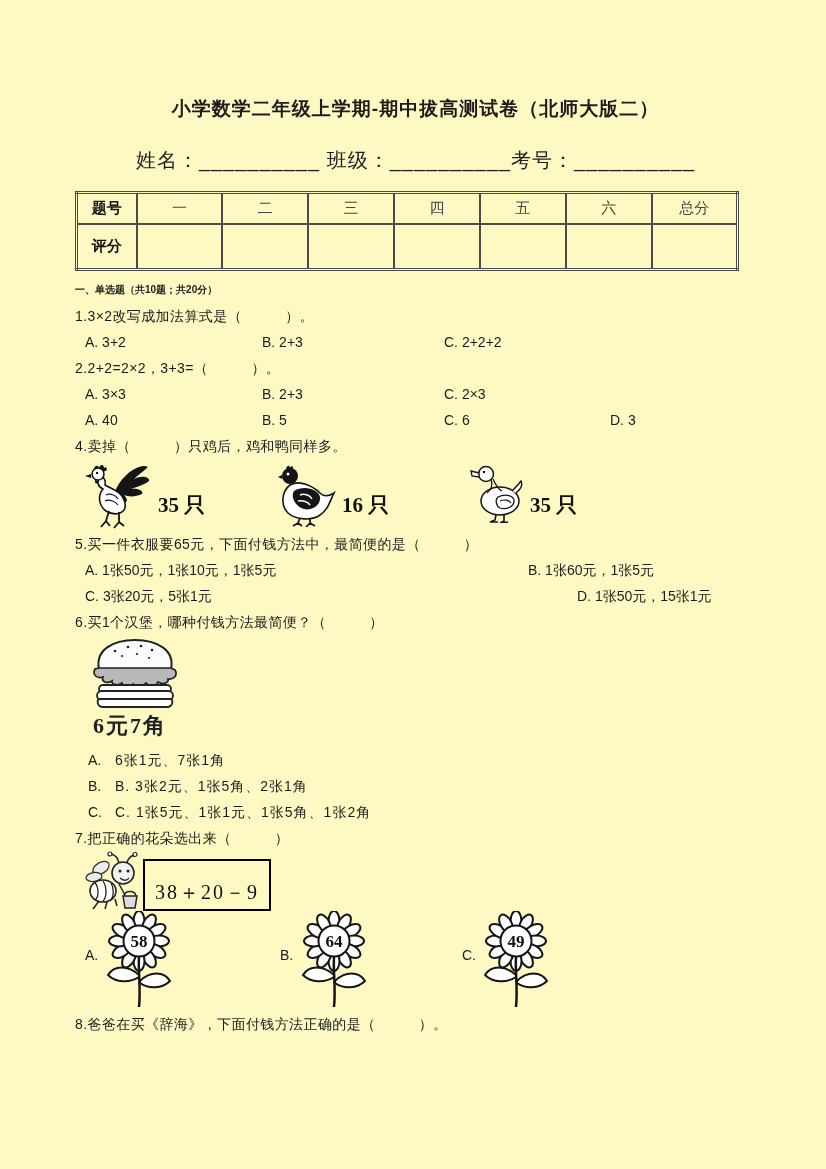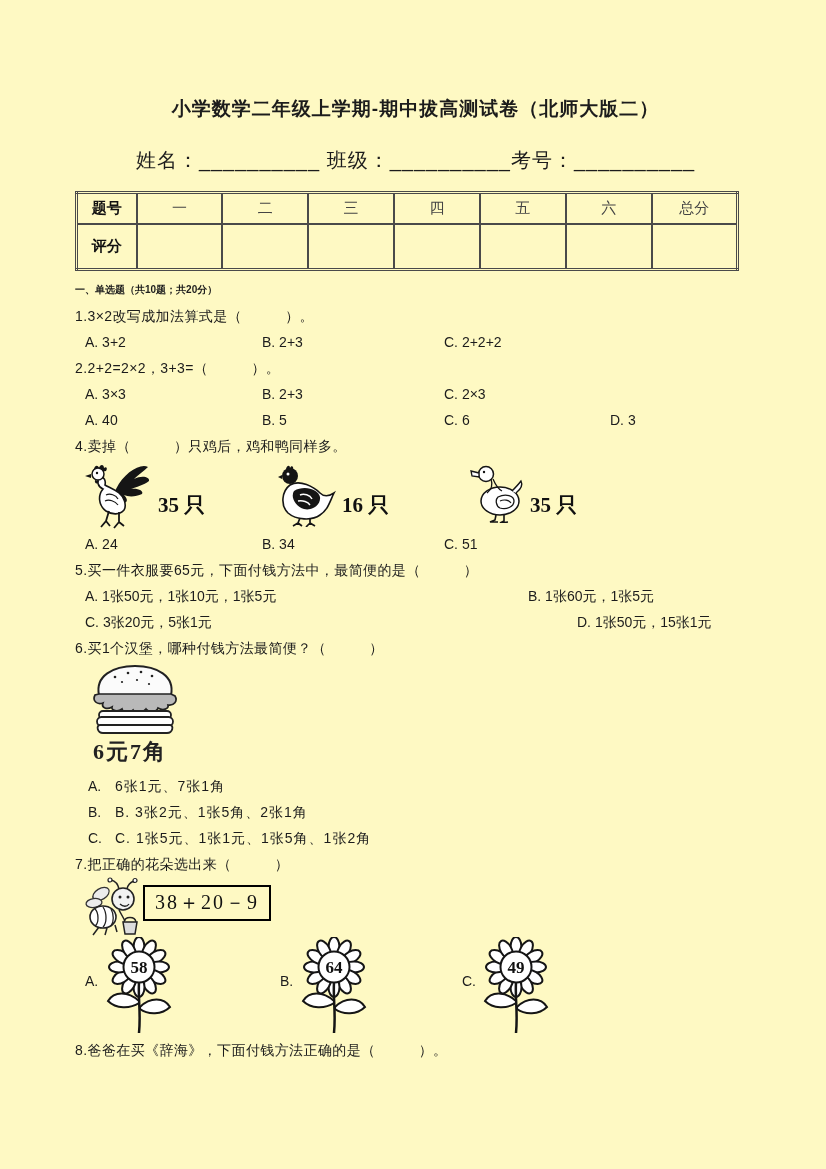--- a/index.html
+++ b/index.html
@@ -83,21 +83,21 @@
   }
   .q6-first { margin-top:6px; }
   .q6-prefix { position:absolute; left:13px; top:0; }
   .q6-body { position:absolute; left:40px; top:0; letter-spacing:1px; }
 
   .bee-row { position:relative; height:60px; }
   .bee-row svg { position:absolute; left:10px; top:0; }
   .expr-box {
     position:absolute; left:68px; top:8px;
     border:2.5px solid #000;
-    padding:2px 10px 3px 10px;
+    padding:18px 10px 3px 10px;
     font-family:"Liberation Serif", serif;
     font-size:20px; color:#111; letter-spacing:2px;
   }
 
   .flowers-row { position:relative; height:100px; }
   .flower { position:absolute; top:0; }
   .flower svg { position:absolute; left:15px; top:0; }
   .flower-label { position:absolute; left:0; top:36px; font-size:14px; }
   .fA { left:10px; width:100px; } .fB { left:205px; width:100px; } .fC { left:387px; width:100px; }
 </style>
@@ -199,25 +199,20 @@
           <path d="M46 28 C51 24 53 20 51 16 C48 20 44 24 42 26" fill="#fff" stroke="#151515" stroke-width="1.4"></path>
           <circle cx="16" cy="9" r="7.5" fill="#fff" stroke="#151515" stroke-width="1.5"></circle>
           <circle cx="14" cy="7" r="1.2" fill="#111"></circle>
           <path d="M9 8 L1 6 L2 11 L9 12 Z" fill="#fff" stroke="#151515" stroke-width="1.3"></path>
           <path d="M21 14 C23 20 21 25 17 28 M23 14 C26 21 28 24 32 26" stroke="#151515" stroke-width="1.3" fill="none"></path>
           <path d="M28 32 C36 28 44 31 44 36 C44 42 36 45 30 43 C26 41 25 35 28 32 Z" fill="#fff" stroke="#151515" stroke-width="1.3"></path>
           <path d="M30 36 C34 34 39 35 41 38" stroke="#151515" stroke-width="1.1" fill="none"></path>
           <path d="M26 50 L25 55 L20 57 L28 57 M34 50 L34 56 L30 58 L38 57" stroke="#151515" stroke-width="1.6" fill="none"></path>
         </svg>
         <span class="count-label" style="left:455px;">35 只</span>
-      </div>
-      <div class="line">
-        <span class="opt oc1">A. 24</span>
-        <span class="opt oc2">B. 34</span>
-        <span class="opt oc3">C. 51</span>
       </div>
     </div>
 
     <div>
       <div class="line q-text">5.买一件衣服要65元，下面付钱方法中，最简便的是（　　　）</div>
       <div class="line">
         <span class="opt oc1">A. 1张50元，1张10元，1张5元</span>
         <span class="opt oc-b5">B. 1张60元，1张5元</span>
       </div>
       <div class="line">

